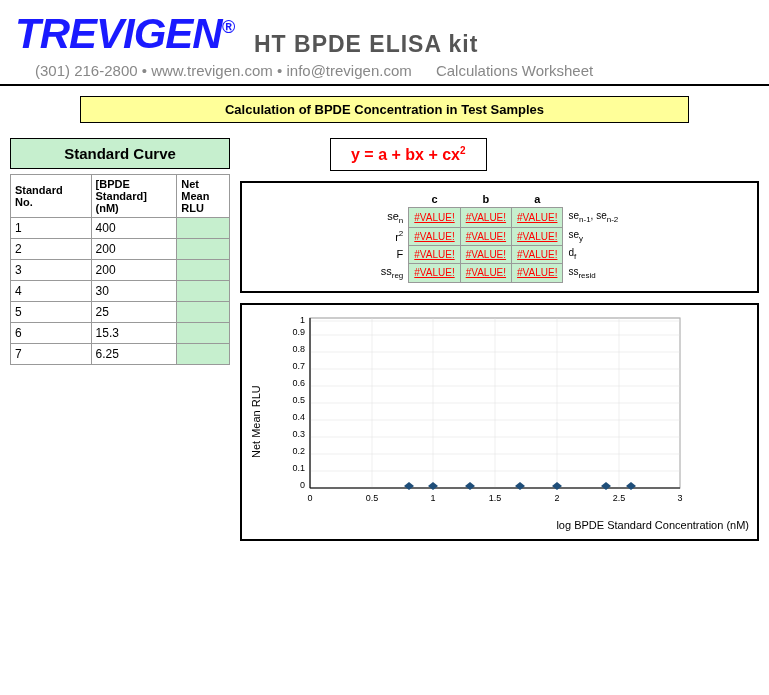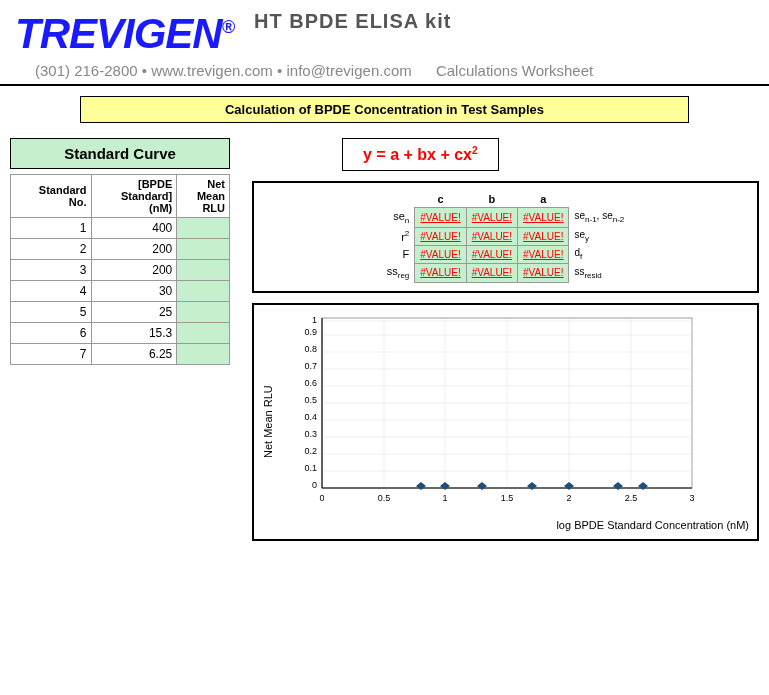--- a/index.html
+++ b/index.html
@@ -11,38 +11,38 @@
       overflow: hidden;
     }
 
     
     .header {
       padding: 10px 15px 5px 15px;
       border-bottom: 2px solid #000;
     }
     .header-top {
       display: flex;
-      align-items: flex-start;
+      align-items: flex-end;
       gap: 20px;
     }
     .logo-trevigen {
       font-size: 42px;
       font-weight: 900;
       color: #1a1aff;
       letter-spacing: -1px;
       font-style: italic;
       font-family: Arial Black, Arial, sans-serif;
     }
     .logo-reg {
       font-size: 18px;
       vertical-align: super;
       color: #1a1aff;
     }
     .header-product {
-      font-size: 20px;
+      font-size: 23px;
       font-weight: bold;
       color: #555;
       letter-spacing: 1px;
     }
     .header-contact {
       font-size: 15px;
       color: #333;
       margin-top: 4px;
     }
     .header-contact span {
@@ -83,36 +83,35 @@
       margin-bottom: 5px;
     }
 
     .std-table {
       width: 100%;
       border-collapse: collapse;
       font-size: 12px;
     }
     .std-table th, .std-table td {
       border: 1px solid #999;
-      text-align: right;
+      text-align: left;
       padding: 3px 4px;
     }
     .std-table th {
       background: #fff;
       font-weight: bold;
       font-size: 11px;
     }
     .std-table td.green-cell {
       background: #c6efce;
     }
 
     
     .right-panel {
       flex: 1;
-      margin-left: 12px;
     }
 
     
     .equation-box {
       border: 1px solid #000;
       background: #fff;
       display: inline-block;
       padding: 6px 20px;
       margin-bottom: 10px;
       margin-left: 50px;

